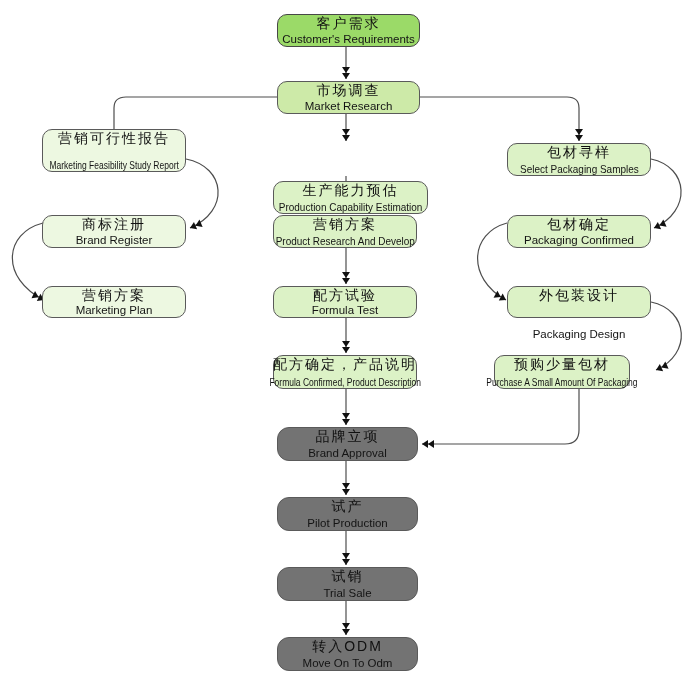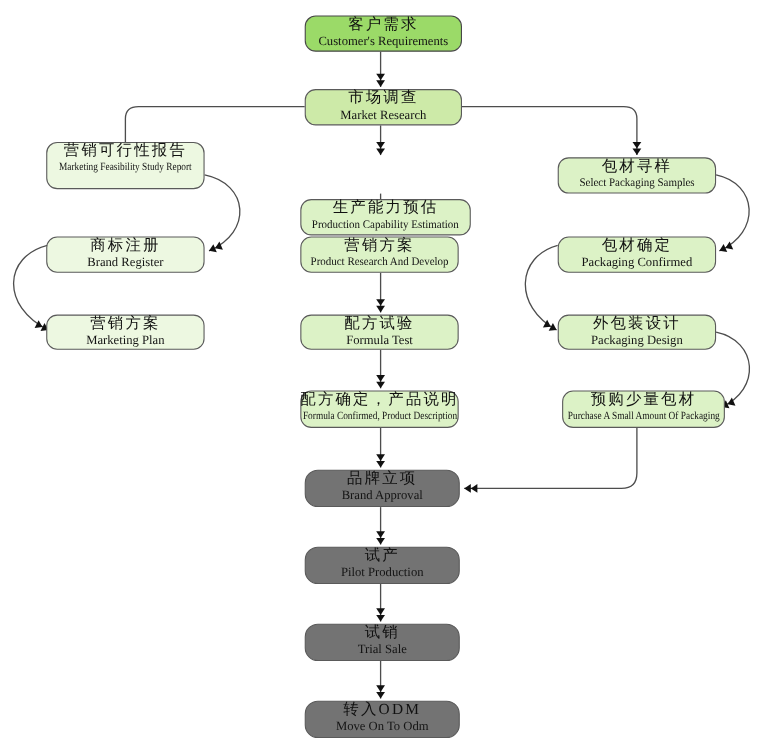--- a/index.html
+++ b/index.html
@@ -3,22 +3,22 @@
 <meta charset="utf-8">
 <style>
   html,body{margin:0;padding:0;background:#ffffff;}
   #stage{
     position:relative;width:695px;height:677px;background:#ffffff;overflow:hidden;
     font-family:"Liberation Sans","DejaVu Sans",sans-serif;color:#111;
   }
   #arrows{position:absolute;left:0;top:0;width:695px;height:677px;}
   .node{
     position:absolute;box-sizing:border-box;border:1px solid #5a5a5a;border-radius:10px;
-    display:flex;flex-direction:column;align-items:center;justify-content:flex-start;
-    text-align:center;line-height:1.15;z-index:2;font-family:Liberation Serif, serif;
+    display:flex;flex-direction:column;align-items:center;justify-content:space-between;
+    text-align:center;line-height:1.15;z-index:2;
   }
   .node .zh{font-size:14px;letter-spacing:2px;white-space:nowrap;color:#101010;}
   .node .en{font-size:11.5px;white-space:nowrap;color:#141414;margin-top:1px;}
   .node .en.en-sm{font-size:10.5px;transform:scaleX(0.95);}
   .node .en.en-xs{font-size:10px;transform:scaleX(0.85);}
   
   .f-dark   {background:#9bda68;border-color:#474747;}
   .f-medium {background:#cdeaa8;}
   .f-light  {background:#dcf2c6;}
   .f-pale   {background:#edf8e1;}
@@ -32,22 +32,22 @@
   #n5 {left:273px;top:141px;width:155px;height:33px;margin-top:40px;}
   #n6 {left:273px;top:215px;width:144px;height:33px;}
   #n7 {left:273px;top:286px;width:144px;height:32px;}
   #n8 {left:273px;top:355px;width:144px;height:34px;}
   #n9 {left:277px;top:427px;width:141px;height:34px;border-radius:12px;}
   #n10{left:277px;top:497px;width:141px;height:34px;border-radius:12px;}
   #n11{left:277px;top:567px;width:141px;height:34px;border-radius:12px;}
   #n12{left:277px;top:637px;width:141px;height:34px;border-radius:12px;}
   #n13{left:507px;top:143px;width:144px;height:33px;}
   #n14{left:507px;top:215px;width:144px;height:33px;}
-  #n15{left:507px;top:286px;width:144px;height:32px;}
-  #n16{left:511px;top:355px;width:148px;height:34px;}
+  #n15{left:507px;top:286px;width:144px;height:32px;gap:24px;}
+  #n16{left:494px;top:355px;width:136px;height:34px;}
 </style>
 </head>
 <body>
 
 <div id="stage">
 
   <svg id="arrows" viewBox="0 0 695 677" xmlns="http://www.w3.org/2000/svg">
     <defs>
       <marker id="dbl" markerUnits="userSpaceOnUse" markerWidth="14" markerHeight="9" refX="12.5" refY="4.5" orient="auto">
         <path d="M6.5,0.5 L12.5,4.5 L6.5,8.5 Z" fill="#111"></path>

